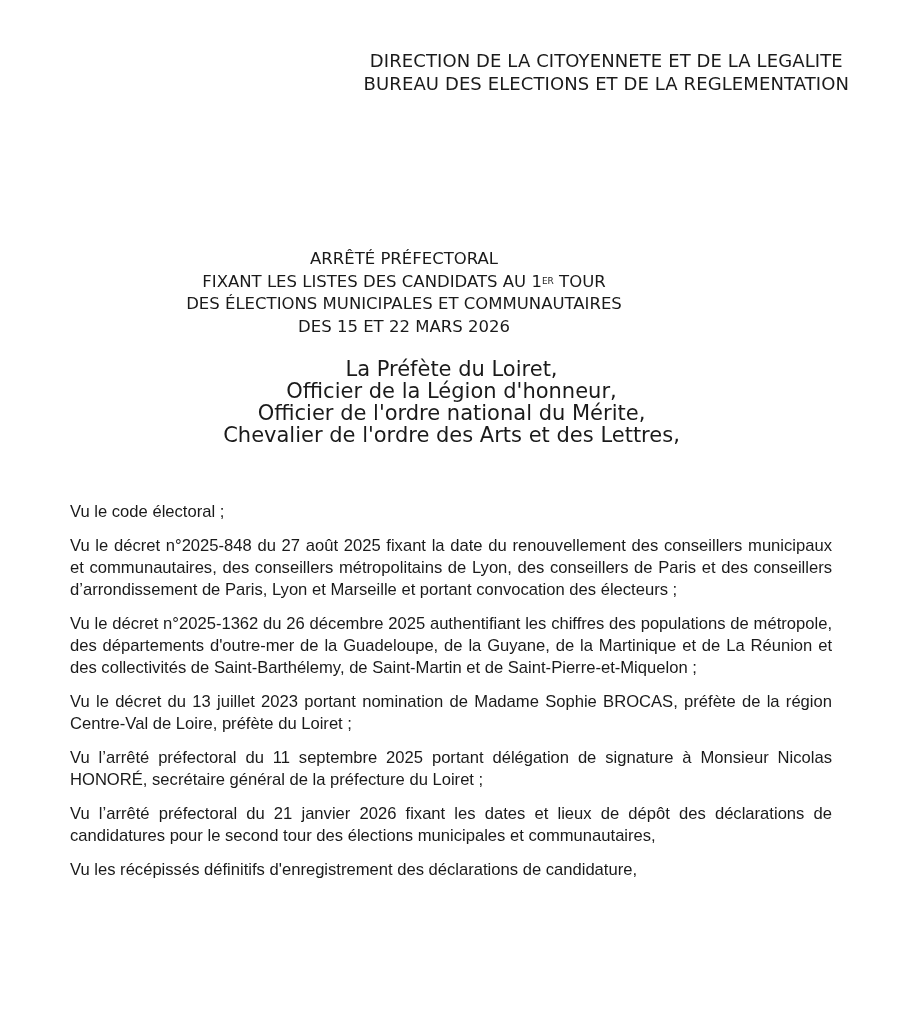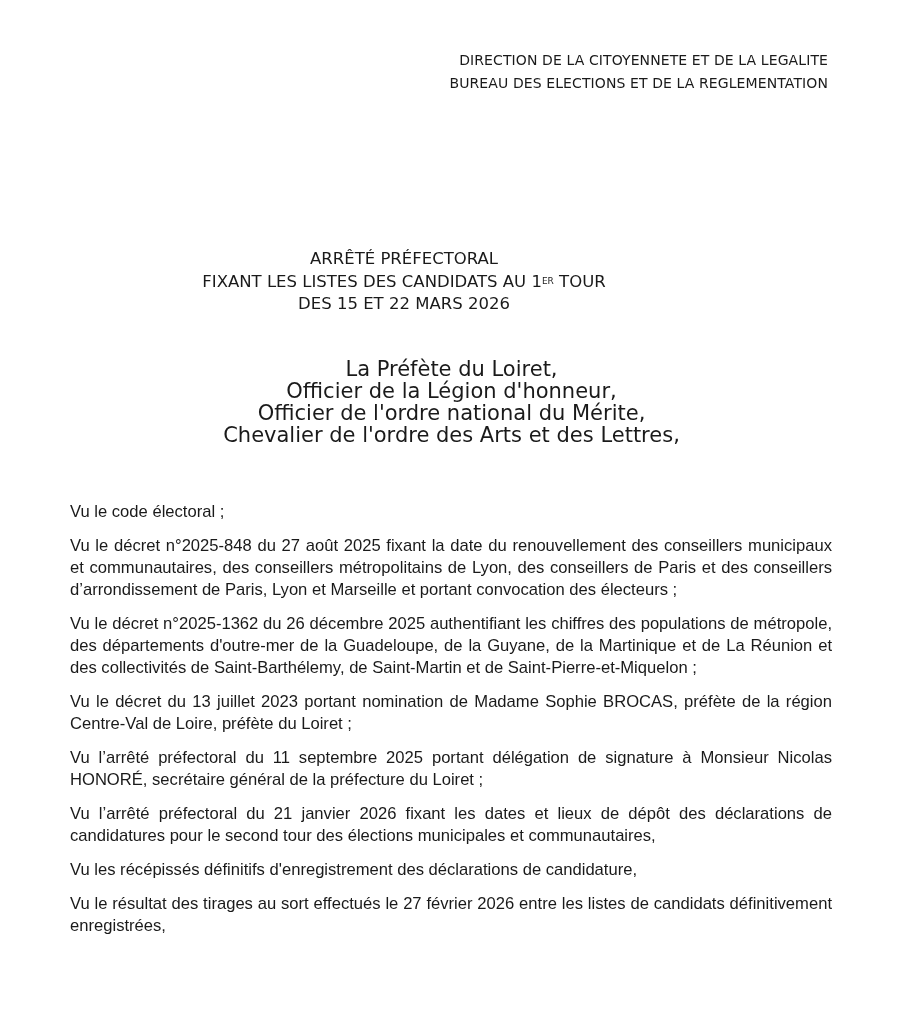--- a/index.html
+++ b/index.html
@@ -1,46 +1,46 @@
 <!DOCTYPE html>
 <html><head>
 <meta charset="utf-8">
 <style>
   html, body { margin:0; padding:0; background:#ffffff; }
   body { width:903px; height:1034px; position:relative; overflow:hidden; color:#1a1a1a; font-family:"DejaVu Sans", sans-serif; }
-  .header { position:absolute; right:75px; top:49px; text-align:right; font-size:14px; line-height:23px; letter-spacing:0.1px; }
+  .header { position:absolute; right:54px; top:49px; text-align:center; font-size:18px; line-height:23px; letter-spacing:0.1px; }
   .title { position:absolute; left:0; width:808px; top:248px; text-align:center; font-size:16.5px; line-height:22.5px; }
   .title sup { font-size:9px; vertical-align:top; position:relative; top:-1px; }
   .prefect { position:absolute; left:0; width:903px; top:358px; text-align:center; font-size:21px; line-height:22px; }
   .body { position:absolute; left:70px; width:762px; top:489px; font-family:"Liberation Sans", sans-serif; font-size:16.6px; line-height:22px; }
   .body p { margin:12px 0 12px 0; text-align:justify; }
 </style>
 </head>
 <body>
 
 <div class="header">
   <div>DIRECTION DE LA CITOYENNETE ET DE LA LEGALITE</div>
   <div>BUREAU DES ELECTIONS ET DE LA REGLEMENTATION</div>
 </div>
 
 <div class="title">
   <div>ARRÊTÉ PRÉFECTORAL</div>
   <div><span>FIXANT LES LISTES DES CANDIDATS AU 1</span><sup>ER</sup><span> TOUR</span></div>
+  <div>DES ÉLECTIONS MUNICIPALES ET COMMUNAUTAIRES</div>
   <div>DES 15 ET 22 MARS 2026</div>
 </div>
 
 <div class="prefect">
   <div>La Préfète du Loiret,</div>
   <div>Officier de la Légion d'honneur,</div>
   <div>Officier de l'ordre national du Mérite,</div>
   <div>Chevalier de l'ordre des Arts et des Lettres,</div>
 </div>
 
 <div class="body">
   <p>Vu le code électoral ;</p>
   <p>Vu le décret n°2025-848 du 27 août 2025 fixant la date du renouvellement des conseillers municipaux et communautaires, des conseillers métropolitains de Lyon, des conseillers de Paris et des conseillers d’arrondissement de Paris, Lyon et Marseille et portant convocation des électeurs ;</p>
   <p>Vu le décret n°2025-1362 du 26 décembre 2025 authentifiant les chiffres des populations de métropole, des départements d'outre-mer de la Guadeloupe, de la Guyane, de la Martinique et de La Réunion et des collectivités de Saint-Barthélemy, de Saint-Martin et de Saint-Pierre-et-Miquelon ;</p>
   <p>Vu le décret du 13 juillet 2023 portant nomination de Madame Sophie BROCAS, préfète de la région Centre-Val de Loire, préfète du Loiret ;</p>
   <p>Vu l’arrêté préfectoral du 11 septembre 2025 portant délégation de signature à Monsieur Nicolas HONORÉ, secrétaire général de la préfecture du Loiret ;</p>
   <p>Vu l’arrêté préfectoral du 21 janvier 2026 fixant les dates et lieux de dépôt des déclarations de candidatures pour le second tour des élections municipales et communautaires,</p>
   <p>Vu les récépissés définitifs d'enregistrement des déclarations de candidature,</p>
-  <p>Vu le résultat des tirages au sort effectués le 27 février 2026 entre les listes de candidats définitivement enregistrées,</p>
 </div>
 
 </body></html>

